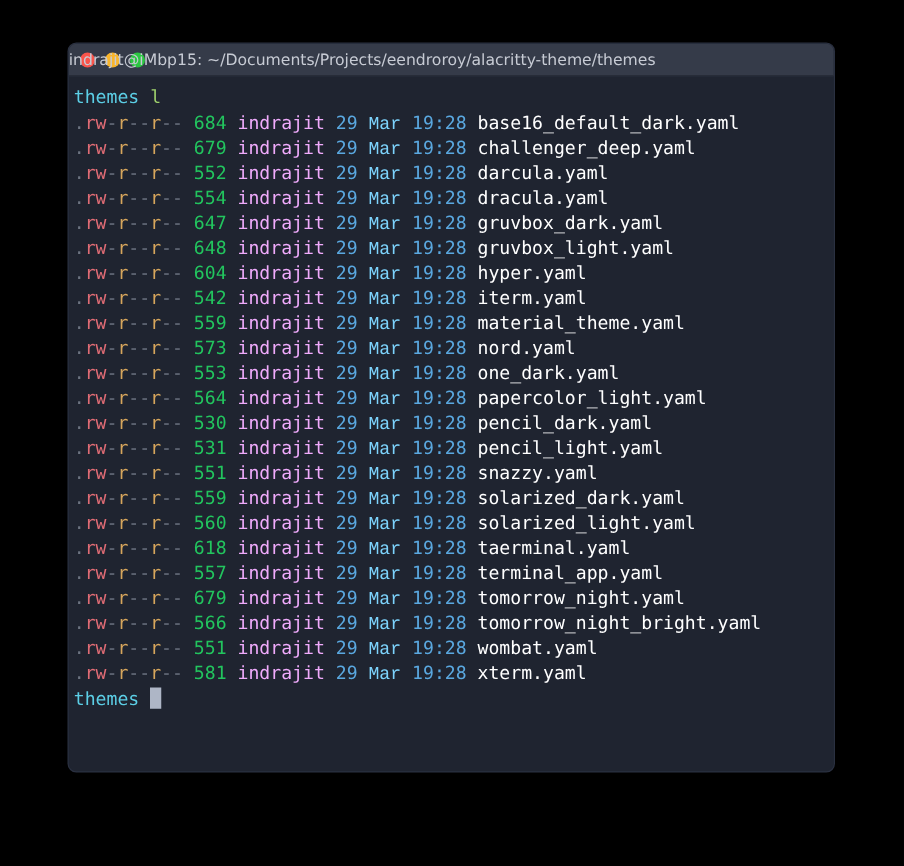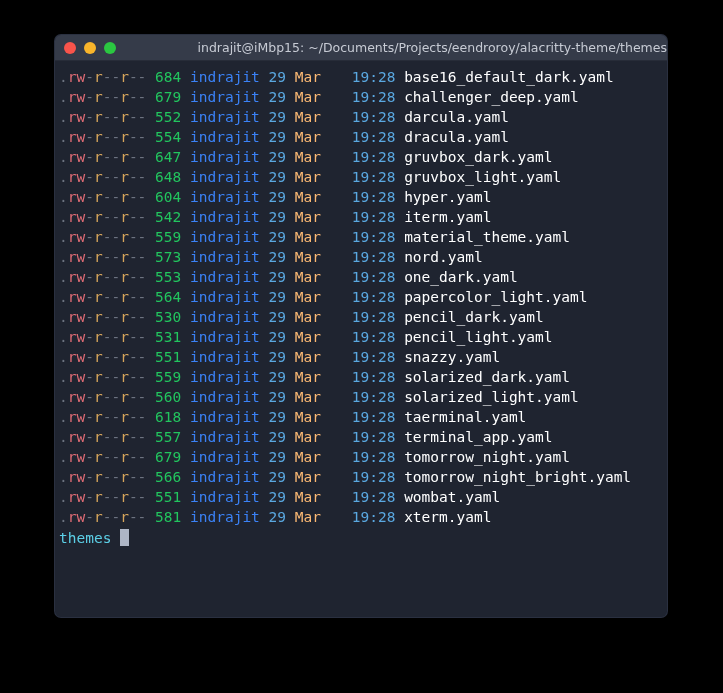--- a/index.html
+++ b/index.html
@@ -48,27 +48,26 @@
     display: block;
   }
   .light-close  { background: #f9544b; }
   .light-min    { background: #f9b52b; }
   .light-max    { background: #2bc741; }
 
   #title-text {
     position: absolute;
     left: 0;
     right: 0;
-    text-align: right;
+    text-align: left;
     font-family: "DejaVu Sans", sans-serif;
     font-size: 12.5px;
     color: #c7cbd4;
     pointer-events: none;
     white-space: nowrap;
-    padding-left: 32px;
   }
 
   #terminal-body {
     padding: 6px 0 0 4px;
     height: 551px;
     box-sizing: border-box;
     background: #1f2430;
   }
 
   .line {
@@ -82,24 +81,24 @@
   .prompt-line { height: 22px; line-height: 22px; }
 
   
   .c-prompt   { color: #5ccfe6; }
   .c-cmd      { color: #9ed06c; }
   .c-dot      { color: #6c7380; }
   .c-rw       { color: #e06c75; }
   .c-dash     { color: #6c7380; }
   .c-r        { color: #d7a65c; }
   .c-size     { color: #22c55e; }
-  .c-user     { color: #3b82f6; }
+  .c-user     { color: #f0abfc; }
   .c-day      { color: #5aa8e0; }
-  .c-month    { color: #fdba74; }
-  .c-time     { color: #5aa8e0; margin-left: 22px; }
+  .c-month    { color: #7dd3fc; font-family: Liberation Mono, monospace; }
+  .c-time     { color: #5aa8e0; }
   .c-file     { color: #ffffff; }
 
   .cursor {
     display: inline-block;
     width: 9px;
     height: 17px;
     background: #aeb6c6;
     vertical-align: -3px;
   }
 
@@ -114,20 +113,21 @@
     <div id="traffic-lights">
       <span class="light light-close"></span>
       <span class="light light-min"></span>
       <span class="light light-max"></span>
     </div>
     <div id="title-text">indrajit@iMbp15: ~/Documents/Projects/eendroroy/alacritty-theme/themes</div>
   </div>
 
   <div id="terminal-body">
 
+    <div class="line prompt-line"><span class="c-prompt">themes</span><span class="sp"> </span><span class="c-cmd">l</span></div>
 
     <div id="file-list">
         <div class="line"><span><span class="c-dot">.</span><span class="c-rw">r</span><span class="c-rw">w</span><span class="c-dash">-</span><span class="c-r">r</span><span class="c-dash">-</span><span class="c-dash">-</span><span class="c-r">r</span><span class="c-dash">-</span><span class="c-dash">-</span></span><span class="sp"> </span><span class="c-size">684</span><span class="sp"> </span><span class="c-user">indrajit</span><span class="sp"> </span><span class="c-day">29</span><span class="sp"> </span><span class="c-month">Mar</span><span class="sp"> </span><span class="c-time">19:28</span><span class="sp"> </span><span class="c-file">base16_default_dark.yaml</span></div>
         <div class="line"><span><span class="c-dot">.</span><span class="c-rw">r</span><span class="c-rw">w</span><span class="c-dash">-</span><span class="c-r">r</span><span class="c-dash">-</span><span class="c-dash">-</span><span class="c-r">r</span><span class="c-dash">-</span><span class="c-dash">-</span></span><span class="sp"> </span><span class="c-size">679</span><span class="sp"> </span><span class="c-user">indrajit</span><span class="sp"> </span><span class="c-day">29</span><span class="sp"> </span><span class="c-month">Mar</span><span class="sp"> </span><span class="c-time">19:28</span><span class="sp"> </span><span class="c-file">challenger_deep.yaml</span></div>
         <div class="line"><span><span class="c-dot">.</span><span class="c-rw">r</span><span class="c-rw">w</span><span class="c-dash">-</span><span class="c-r">r</span><span class="c-dash">-</span><span class="c-dash">-</span><span class="c-r">r</span><span class="c-dash">-</span><span class="c-dash">-</span></span><span class="sp"> </span><span class="c-size">552</span><span class="sp"> </span><span class="c-user">indrajit</span><span class="sp"> </span><span class="c-day">29</span><span class="sp"> </span><span class="c-month">Mar</span><span class="sp"> </span><span class="c-time">19:28</span><span class="sp"> </span><span class="c-file">darcula.yaml</span></div>
         <div class="line"><span><span class="c-dot">.</span><span class="c-rw">r</span><span class="c-rw">w</span><span class="c-dash">-</span><span class="c-r">r</span><span class="c-dash">-</span><span class="c-dash">-</span><span class="c-r">r</span><span class="c-dash">-</span><span class="c-dash">-</span></span><span class="sp"> </span><span class="c-size">554</span><span class="sp"> </span><span class="c-user">indrajit</span><span class="sp"> </span><span class="c-day">29</span><span class="sp"> </span><span class="c-month">Mar</span><span class="sp"> </span><span class="c-time">19:28</span><span class="sp"> </span><span class="c-file">dracula.yaml</span></div>
         <div class="line"><span><span class="c-dot">.</span><span class="c-rw">r</span><span class="c-rw">w</span><span class="c-dash">-</span><span class="c-r">r</span><span class="c-dash">-</span><span class="c-dash">-</span><span class="c-r">r</span><span class="c-dash">-</span><span class="c-dash">-</span></span><span class="sp"> </span><span class="c-size">647</span><span class="sp"> </span><span class="c-user">indrajit</span><span class="sp"> </span><span class="c-day">29</span><span class="sp"> </span><span class="c-month">Mar</span><span class="sp"> </span><span class="c-time">19:28</span><span class="sp"> </span><span class="c-file">gruvbox_dark.yaml</span></div>
         <div class="line"><span><span class="c-dot">.</span><span class="c-rw">r</span><span class="c-rw">w</span><span class="c-dash">-</span><span class="c-r">r</span><span class="c-dash">-</span><span class="c-dash">-</span><span class="c-r">r</span><span class="c-dash">-</span><span class="c-dash">-</span></span><span class="sp"> </span><span class="c-size">648</span><span class="sp"> </span><span class="c-user">indrajit</span><span class="sp"> </span><span class="c-day">29</span><span class="sp"> </span><span class="c-month">Mar</span><span class="sp"> </span><span class="c-time">19:28</span><span class="sp"> </span><span class="c-file">gruvbox_light.yaml</span></div>
         <div class="line"><span><span class="c-dot">.</span><span class="c-rw">r</span><span class="c-rw">w</span><span class="c-dash">-</span><span class="c-r">r</span><span class="c-dash">-</span><span class="c-dash">-</span><span class="c-r">r</span><span class="c-dash">-</span><span class="c-dash">-</span></span><span class="sp"> </span><span class="c-size">604</span><span class="sp"> </span><span class="c-user">indrajit</span><span class="sp"> </span><span class="c-day">29</span><span class="sp"> </span><span class="c-month">Mar</span><span class="sp"> </span><span class="c-time">19:28</span><span class="sp"> </span><span class="c-file">hyper.yaml</span></div>
         <div class="line"><span><span class="c-dot">.</span><span class="c-rw">r</span><span class="c-rw">w</span><span class="c-dash">-</span><span class="c-r">r</span><span class="c-dash">-</span><span class="c-dash">-</span><span class="c-r">r</span><span class="c-dash">-</span><span class="c-dash">-</span></span><span class="sp"> </span><span class="c-size">542</span><span class="sp"> </span><span class="c-user">indrajit</span><span class="sp"> </span><span class="c-day">29</span><span class="sp"> </span><span class="c-month">Mar</span><span class="sp"> </span><span class="c-time">19:28</span><span class="sp"> </span><span class="c-file">iterm.yaml</span></div>

